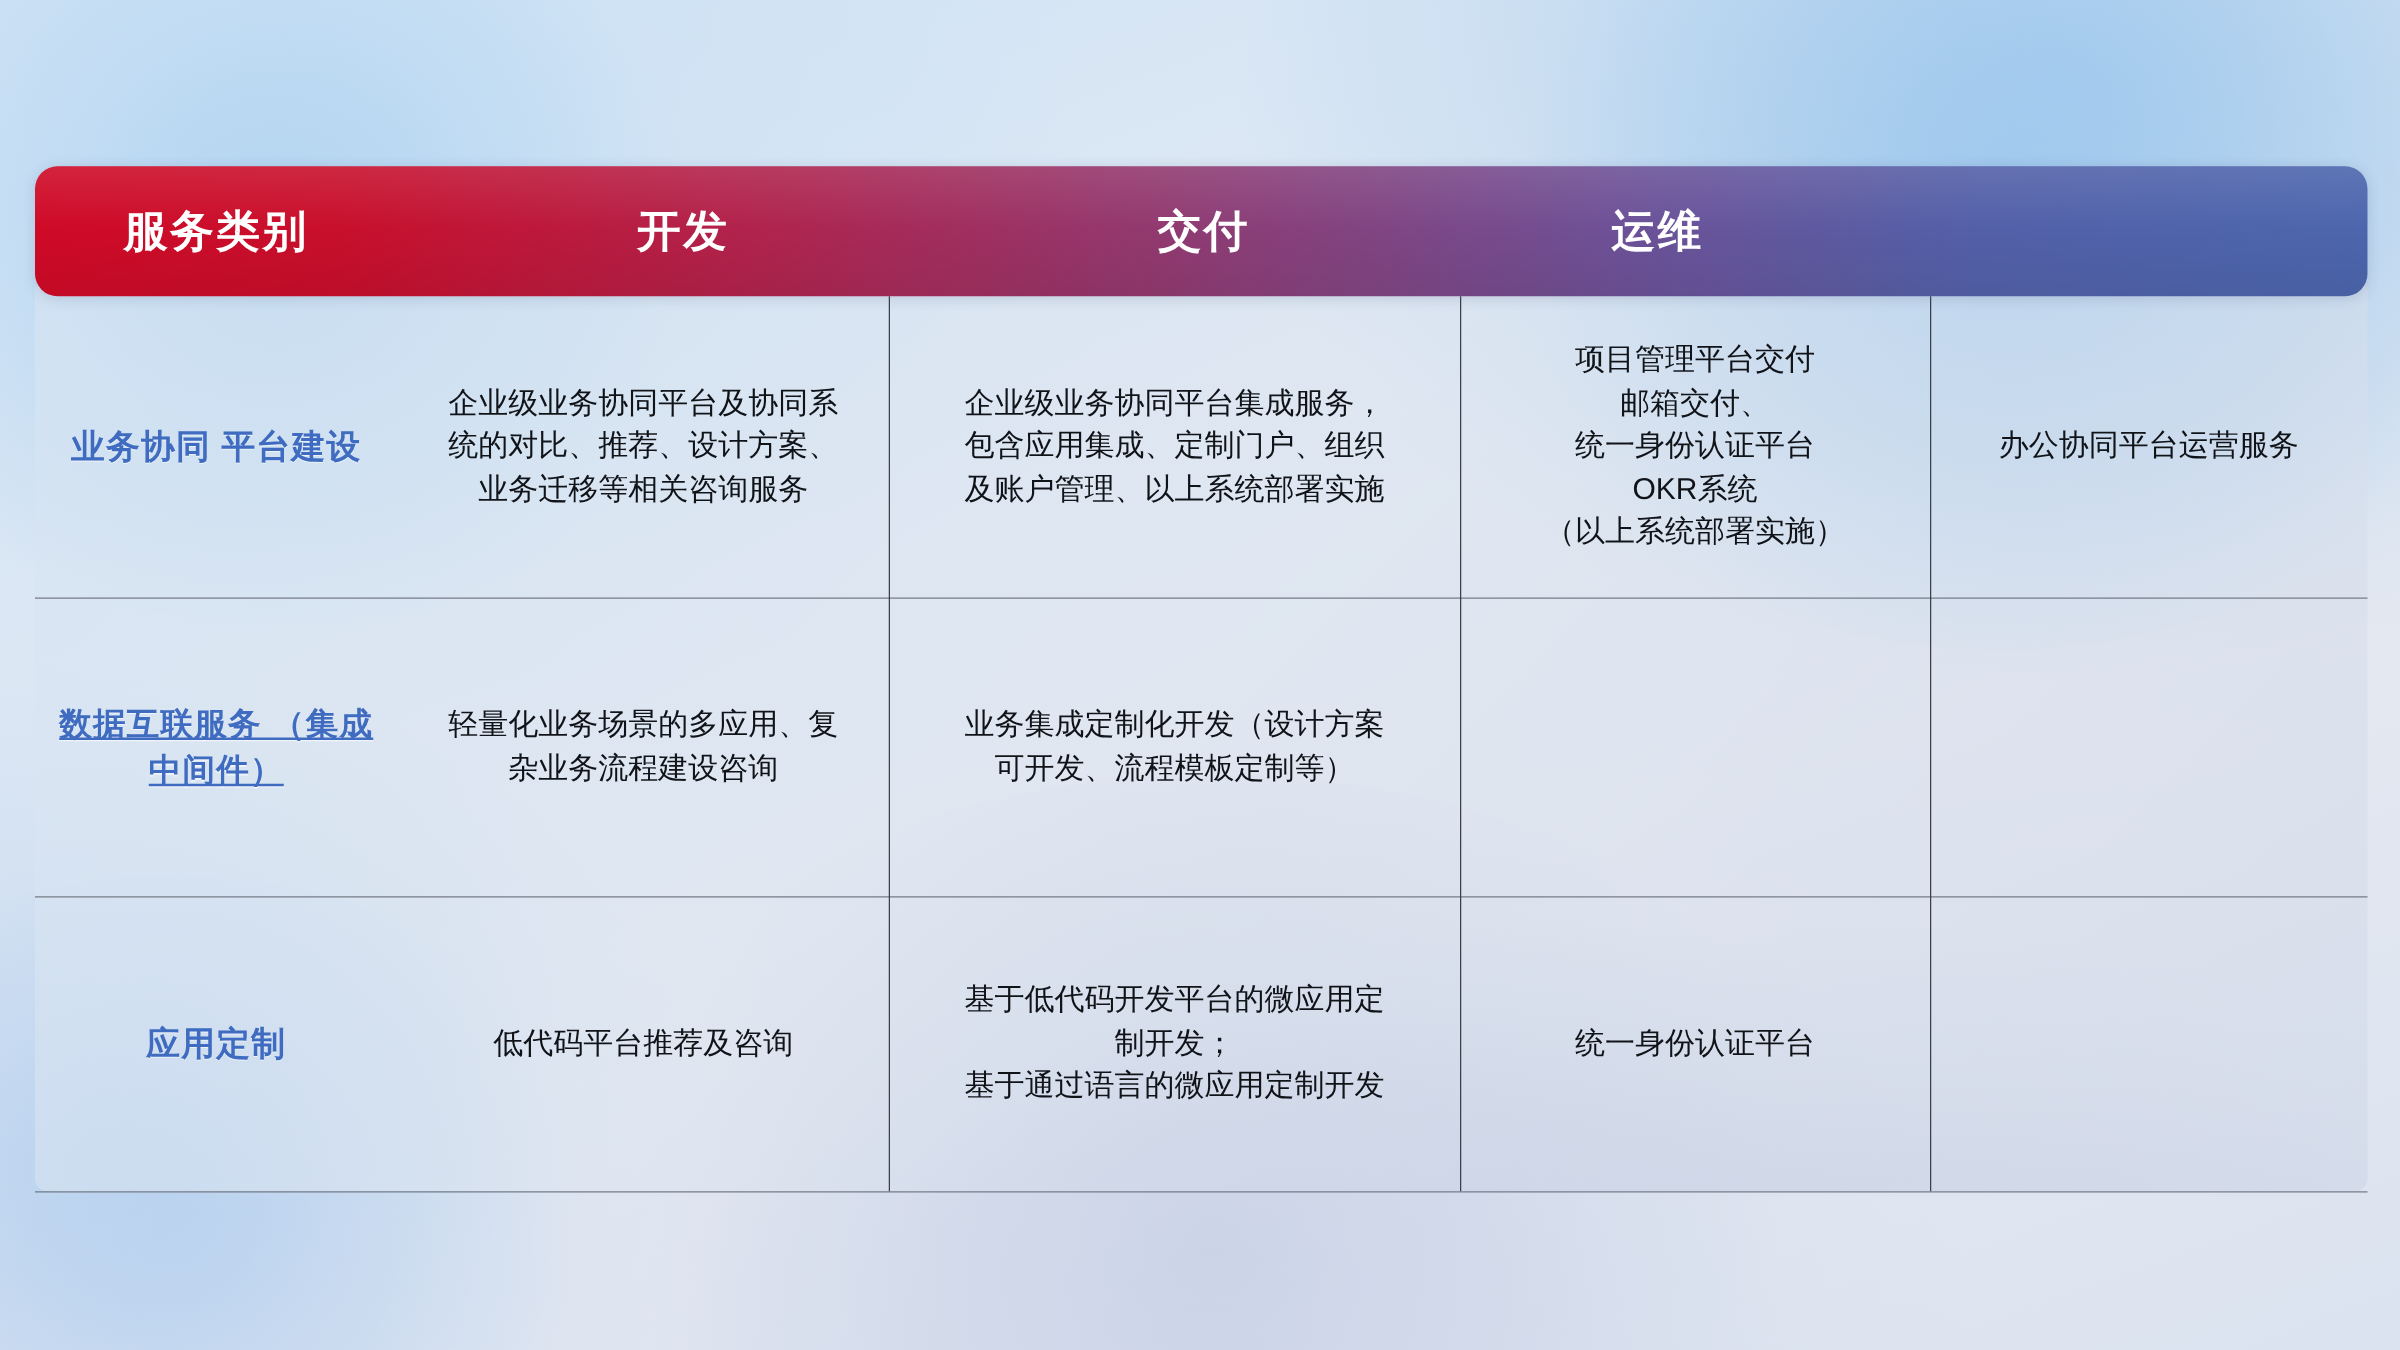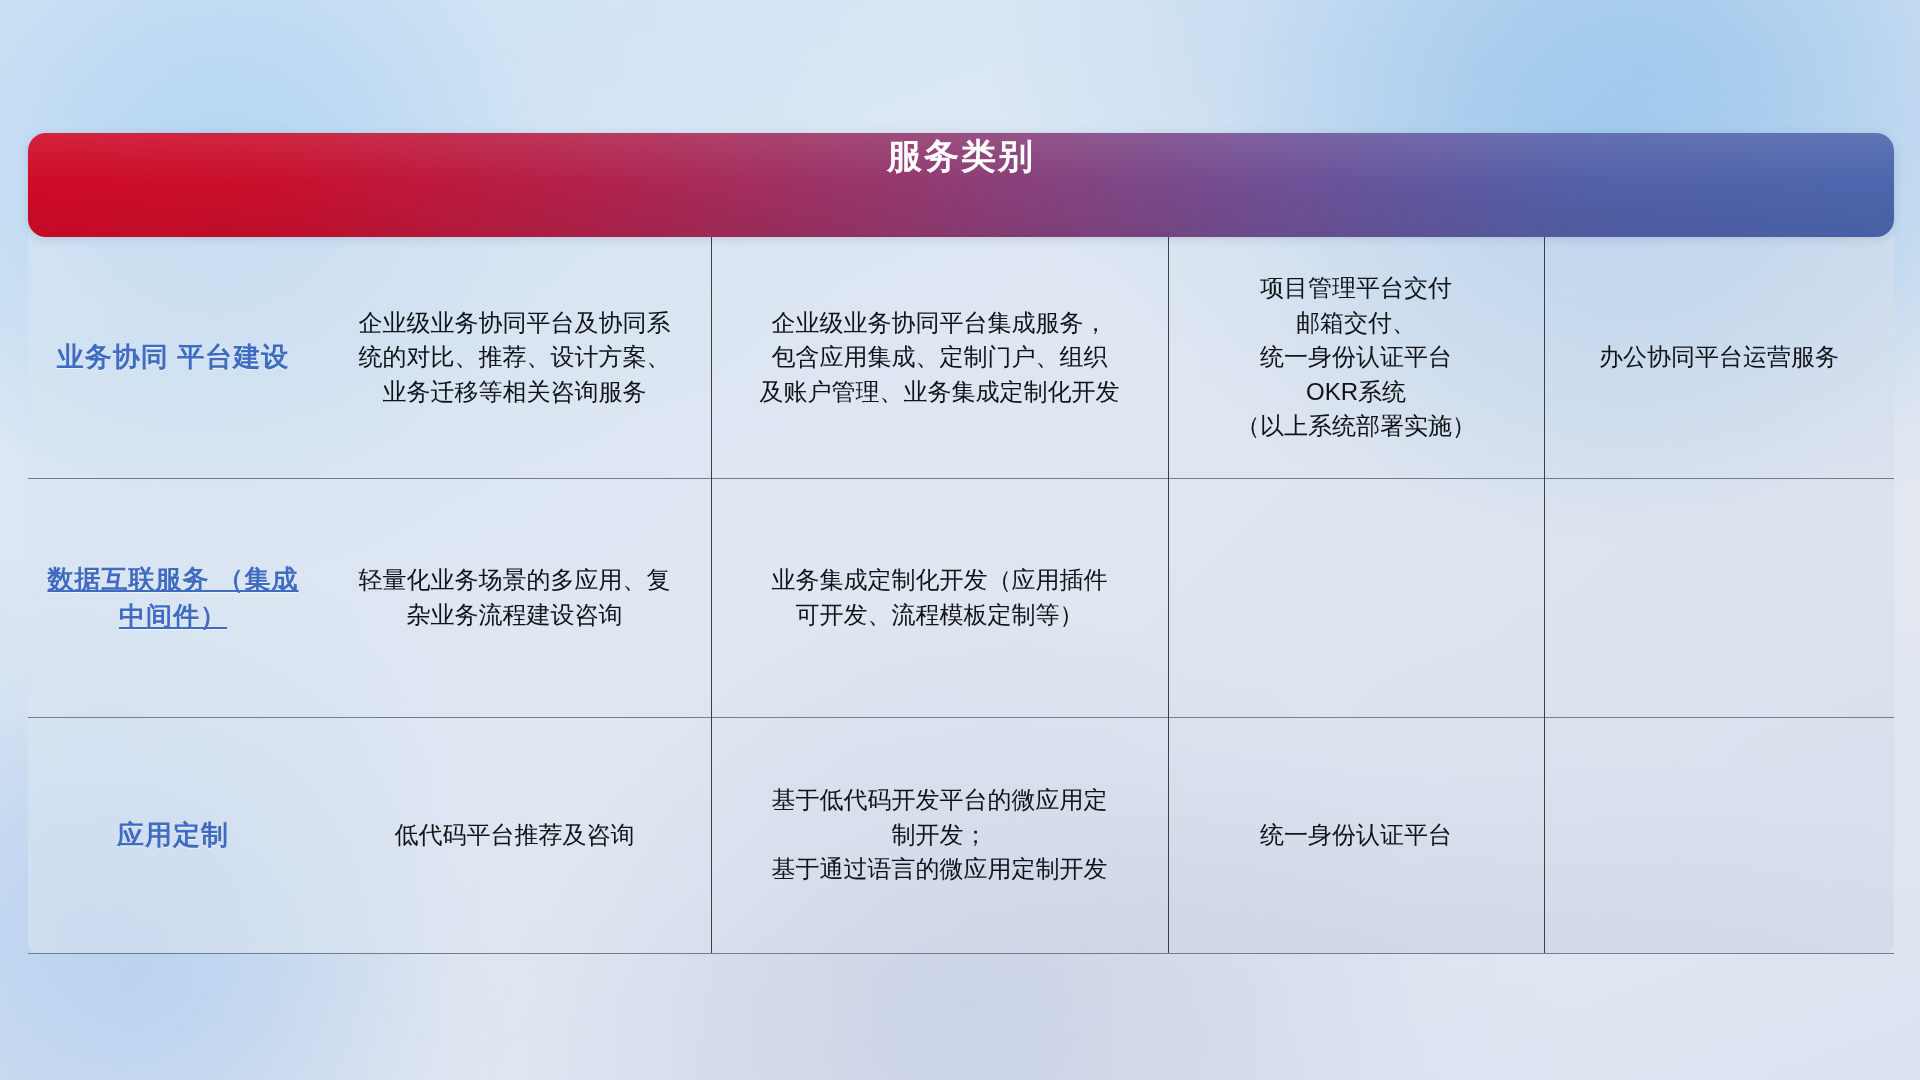--- a/index.html
+++ b/index.html
@@ -48,21 +48,20 @@
   .header-band {
     position: relative;
     height: 104px;
     border-radius: 18px;
     background: linear-gradient(90deg, #cf0a27 0%, #c80f2c 13%, #b2224b 30%, #8e3c74 50%, #6d5197 68%, #5360a8 83%, #4c66ad 100%);
     display: flex;
     align-items: center;
     box-shadow: 0 2px 10px rgba(60,70,110,0.16);
     overflow: hidden;
     z-index: 3;
-    flex-direction: column;
   }
   .header-band::after {
     content: "";
     position: absolute; inset: 0;
     background: linear-gradient(180deg, rgba(255,255,255,0.10) 0%, rgba(255,255,255,0) 48%, rgba(0,0,0,0.06) 100%);
     pointer-events: none;
   }
   .th {
     color: #ffffff;
     font-size: 35px;
@@ -193,21 +192,21 @@
 平台建设</div>
       </div>
       <div class="cell c2">
         <div class="cell-text">企业级业务协同平台及协同系
 统的对比、推荐、设计方案、
 业务迁移等相关咨询服务</div>
       </div>
       <div class="cell c3">
         <div class="cell-text">企业级业务协同平台集成服务，
 包含应用集成、定制门户、组织
-及账户管理、业务集成定制化开发</div>
+及账户管理、以上系统部署实施</div>
       </div>
       <div class="cell c4">
         <div class="cell-text">项目管理平台交付
 邮箱交付、
 统一身份认证平台
 OKR系统
 （以上系统部署实施）</div>
       </div>
       <div class="cell c5">
         <div class="cell-text">办公协同平台运营服务</div>
@@ -217,21 +216,21 @@
     <div class="row row-2">
       <div class="cell c1">
         <div class="cat-label small">数据互联服务
 （集成中间件）</div>
       </div>
       <div class="cell c2">
         <div class="cell-text">轻量化业务场景的多应用、复
 杂业务流程建设咨询</div>
       </div>
       <div class="cell c3">
-        <div class="cell-text">业务集成定制化开发（应用插件
+        <div class="cell-text">业务集成定制化开发（设计方案
 可开发、流程模板定制等）</div>
       </div>
       <div class="cell c4">
         <div class="cell-text"></div>
       </div>
       <div class="cell c5">
         <div class="cell-text"></div>
       </div>
     </div>
 

